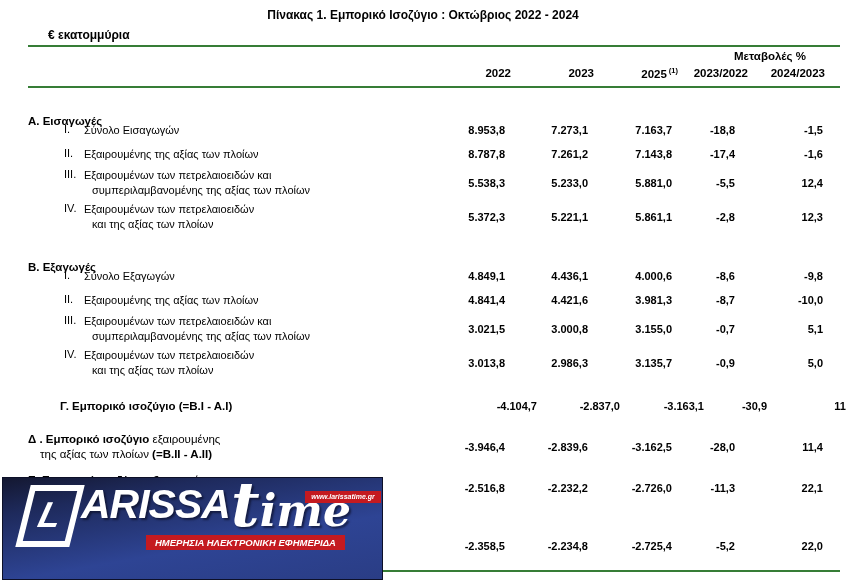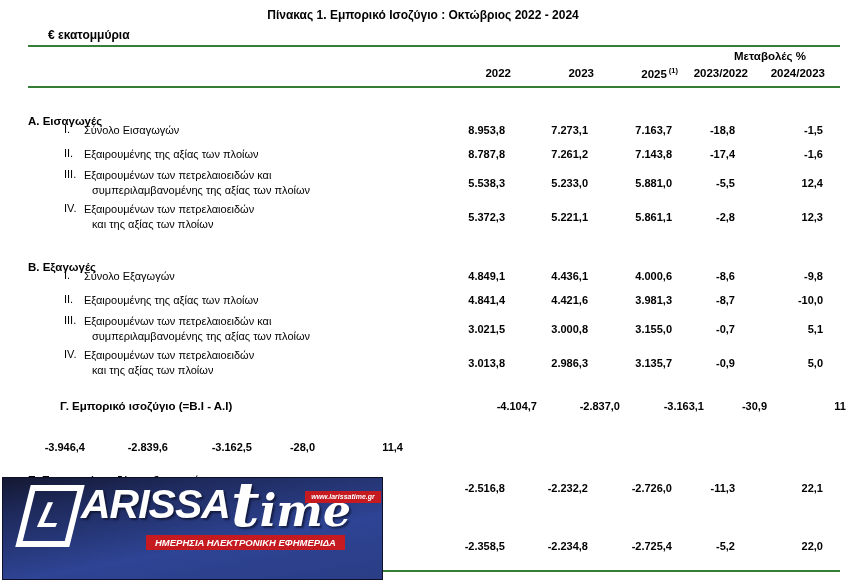--- a/index.html
+++ b/index.html
@@ -274,20 +274,26 @@
             <div class="lbl-line"><span class="b">Γ. Εμπορικό ισοζύγιο (=B.I - A.I)</span></div>
           </div>
         </div>
         <div class="col c1">-4.104,7</div>
         <div class="col c2">-2.837,0</div>
         <div class="col c3">-3.163,1</div>
         <div class="col c4">-30,9</div>
         <div class="col c5">11,5</div>
       </div>
       <div class="row row-total two">
+        <div class="col-label">
+          <div class="lines">
+            <div class="lbl-line"><span class="b">Δ . Εμπορικό ισοζύγιο </span><span>εξαιρουμένης</span></div>
+            <div class="lbl-line"><span>της αξίας των πλοίων </span><span class="b">(=B.II - A.II)</span></div>
+          </div>
+        </div>
         <div class="col c1">-3.946,4</div>
         <div class="col c2">-2.839,6</div>
         <div class="col c3">-3.162,5</div>
         <div class="col c4">-28,0</div>
         <div class="col c5">11,4</div>
       </div>
       <div class="row row-total two">
         <div class="col-label">
           <div class="lines">
             <div class="lbl-line"><span class="b">Ε. Εμπορικό ισοζύγιο </span><span>εξαιρουμένων</span></div>

